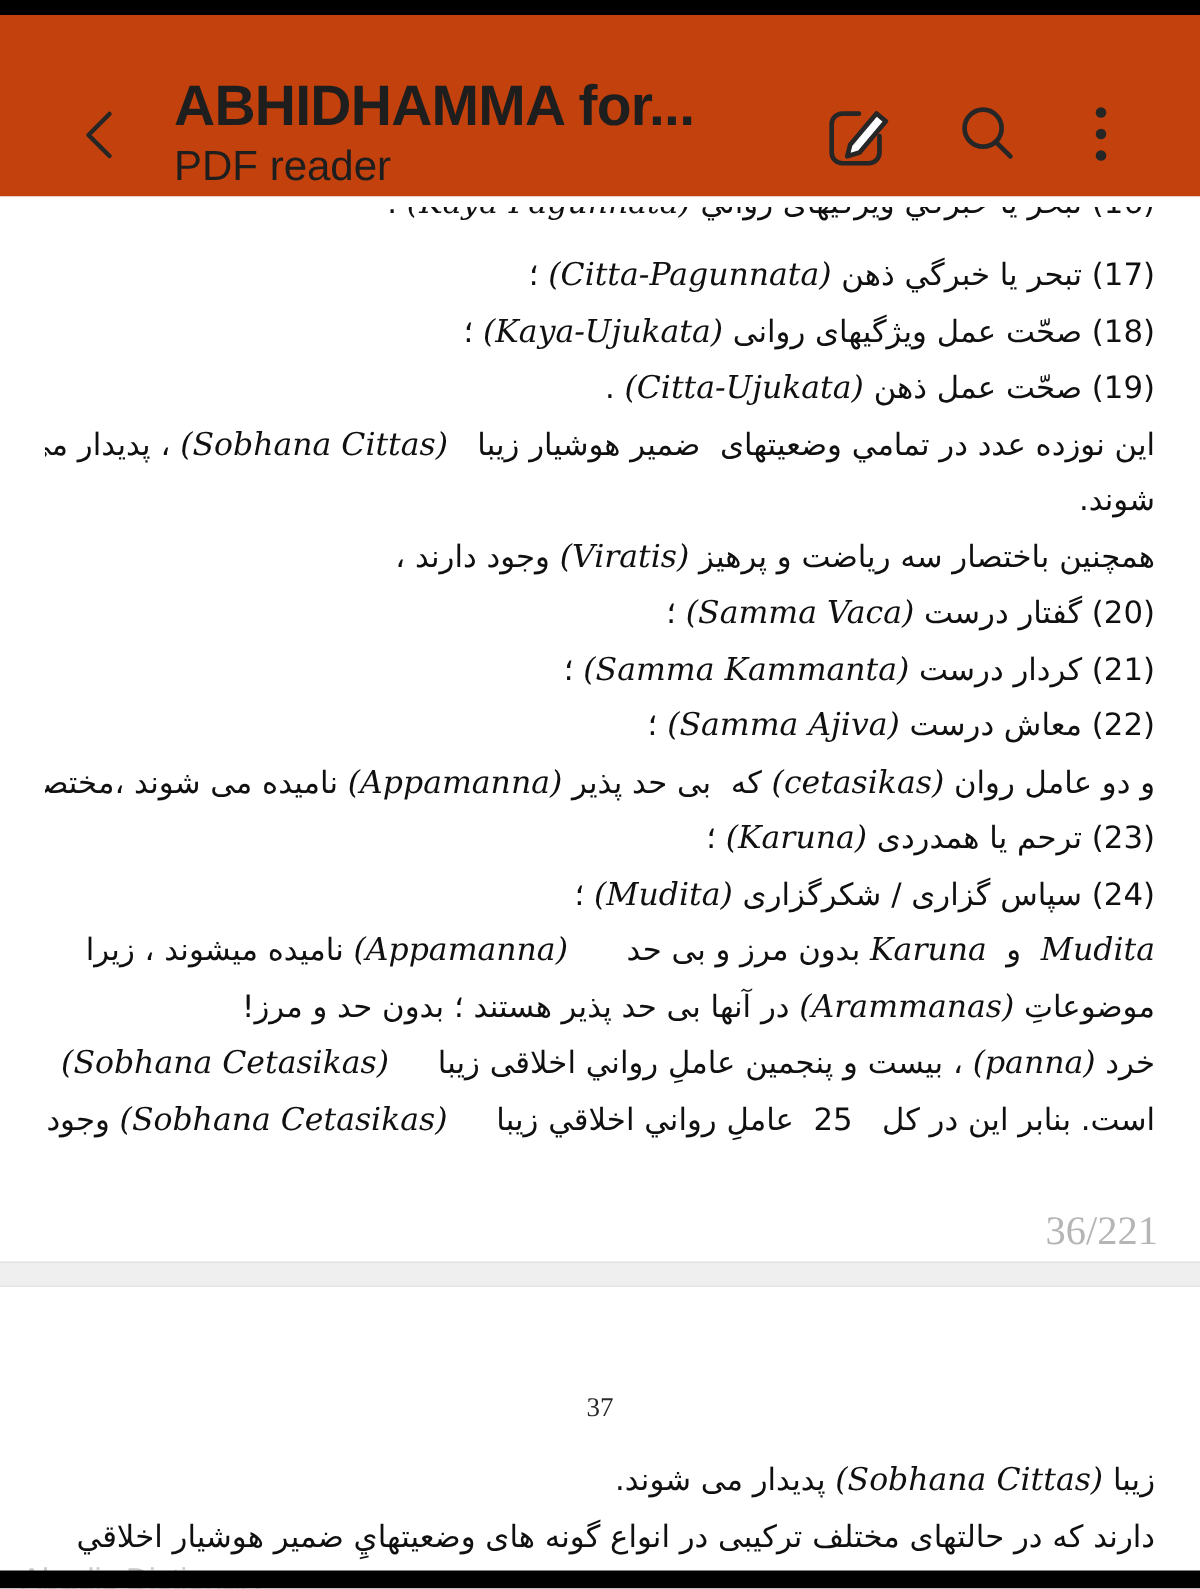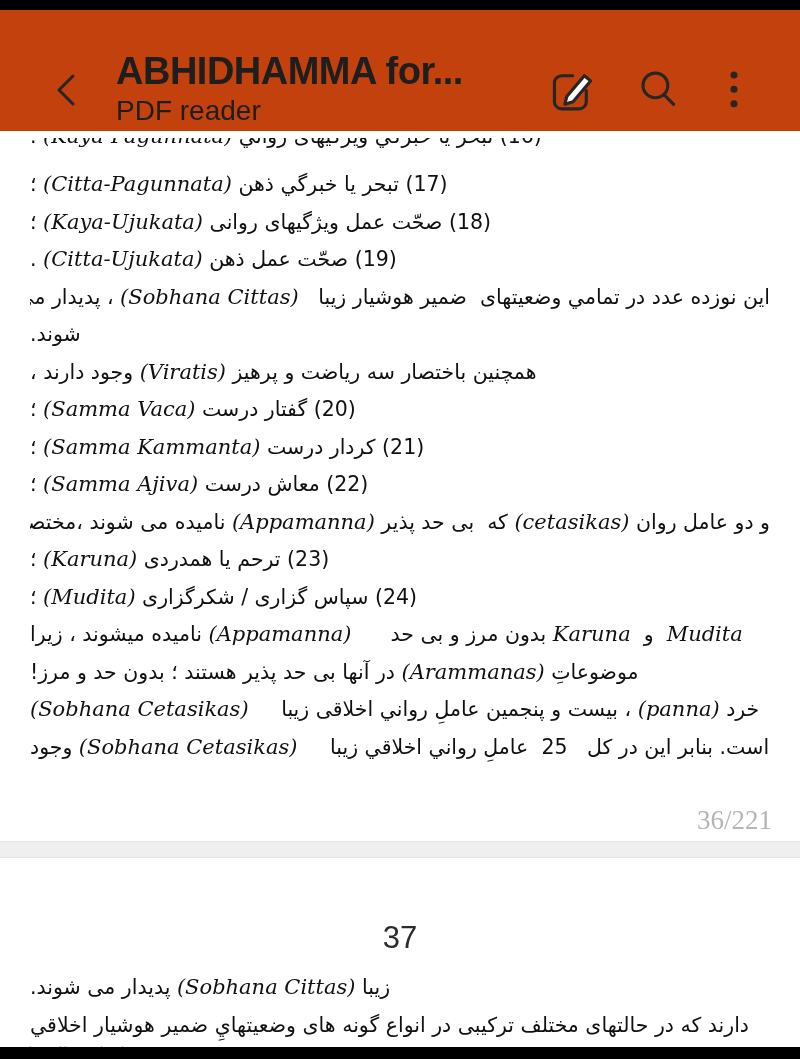--- a/index.html
+++ b/index.html
@@ -25,41 +25,41 @@
   .icon-button{position:absolute;top:52px;width:52px;height:56px;cursor:pointer;}
   .icon-button svg{display:block;margin:auto;}
   .edit-button{left:546px;}
   .search-button{left:632px;}
   .menu-button{left:708px;}
   
   .reader{position:absolute;top:131px;left:0;right:0;bottom:0;direction:rtl;background:#fff;}
   .pdf-page{padding:0 30px;}
   .page-36{padding-top:7px;}
   .doc-line{
-    direction:rtl;text-align:left;white-space:pre;overflow:hidden;
+    direction:rtl;text-align:right;white-space:pre;overflow:hidden;
     height:37.5px;line-height:37.5px;font-size:20.5px;color:#101010;
   }
   .doc-line .fa{font-family:"DejaVu Sans",sans-serif;}
   .doc-line .latin{
     font-family:"DejaVu Serif",serif;font-style:italic;font-size:21px;
     direction:ltr;unicode-bidi:isolate;
   }
   .doc-line.clipped{height:15px;overflow:hidden;margin-bottom:12px;}
   .doc-line.clipped .seg{position:relative;top:-21px;}
   .page-indicator{
     direction:ltr;text-align:right;padding:0 28px;margin-top:40px;height:30px;line-height:30px;
     font-size:27px;color:#b5b5b5;font-family:Liberation Serif, serif;
   }
   .page-separator{
     margin-top:6px;height:15px;background:#efefef;
     border-top:1px solid #e3e3e3;border-bottom:1px solid #e3e3e3;
   }
   .page-number-label{
     direction:ltr;text-align:center;margin-top:62px;height:36px;line-height:36px;
-    font-size:31px;color:#2b2b2b;font-family:Liberation Sans, sans-serif;
+    font-size:18px;color:#2b2b2b;font-family:Liberation Serif, serif;
   }
   .page-37 .first-line{margin-top:12px;}
   
   .bottom-watermark{
     position:absolute;left:14px;top:1018px;font-size:21px;color:#c9c9c9;
     font-family:"Liberation Sans",sans-serif;z-index:5;margin-top:24px;
   }
   .bottom-bar{position:absolute;left:0;right:0;bottom:0;height:12px;background:#000;z-index:6;}
 </style>
 </head>

